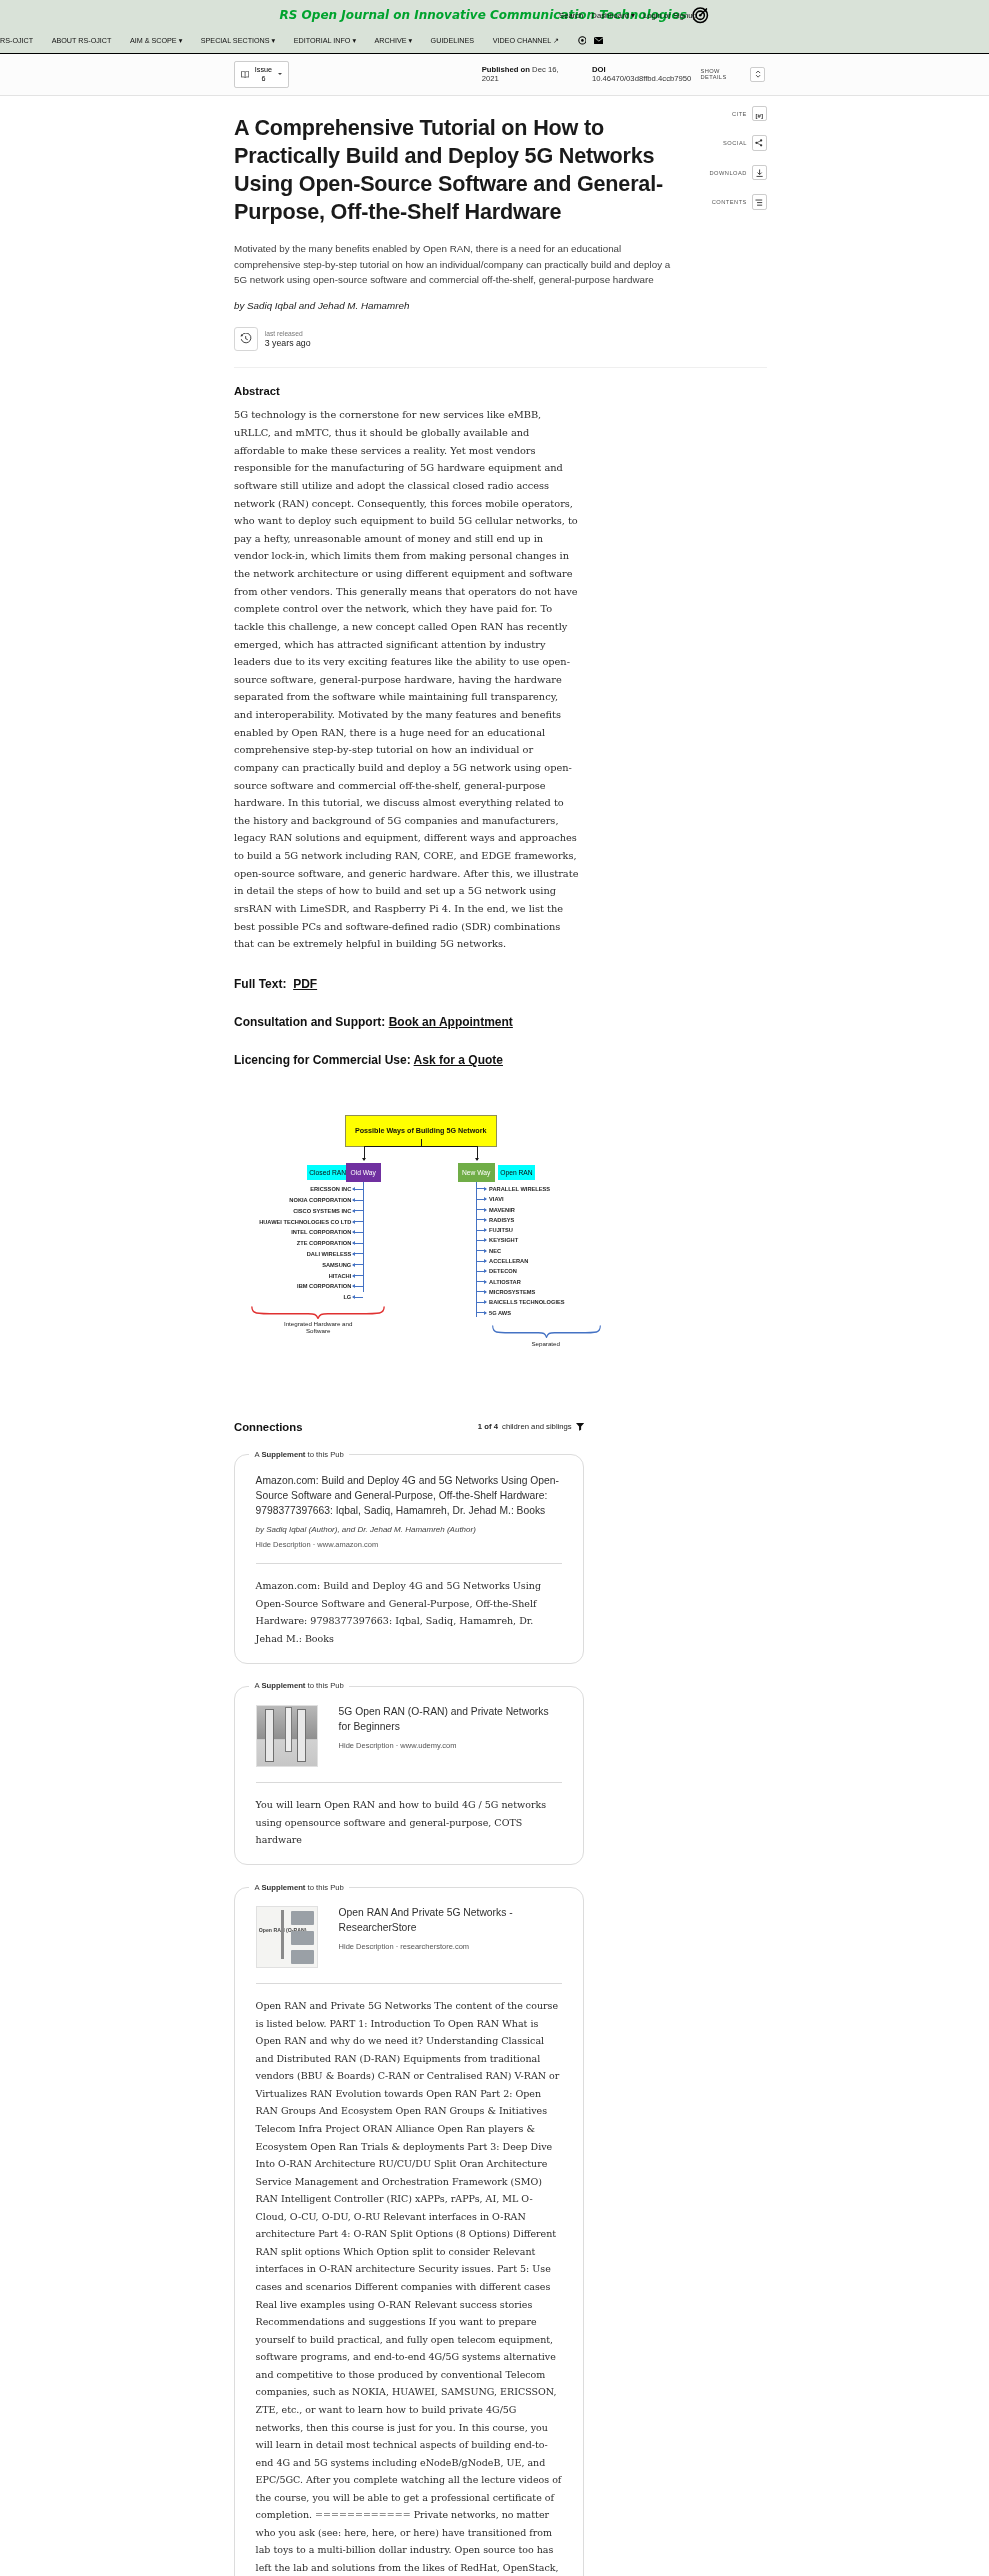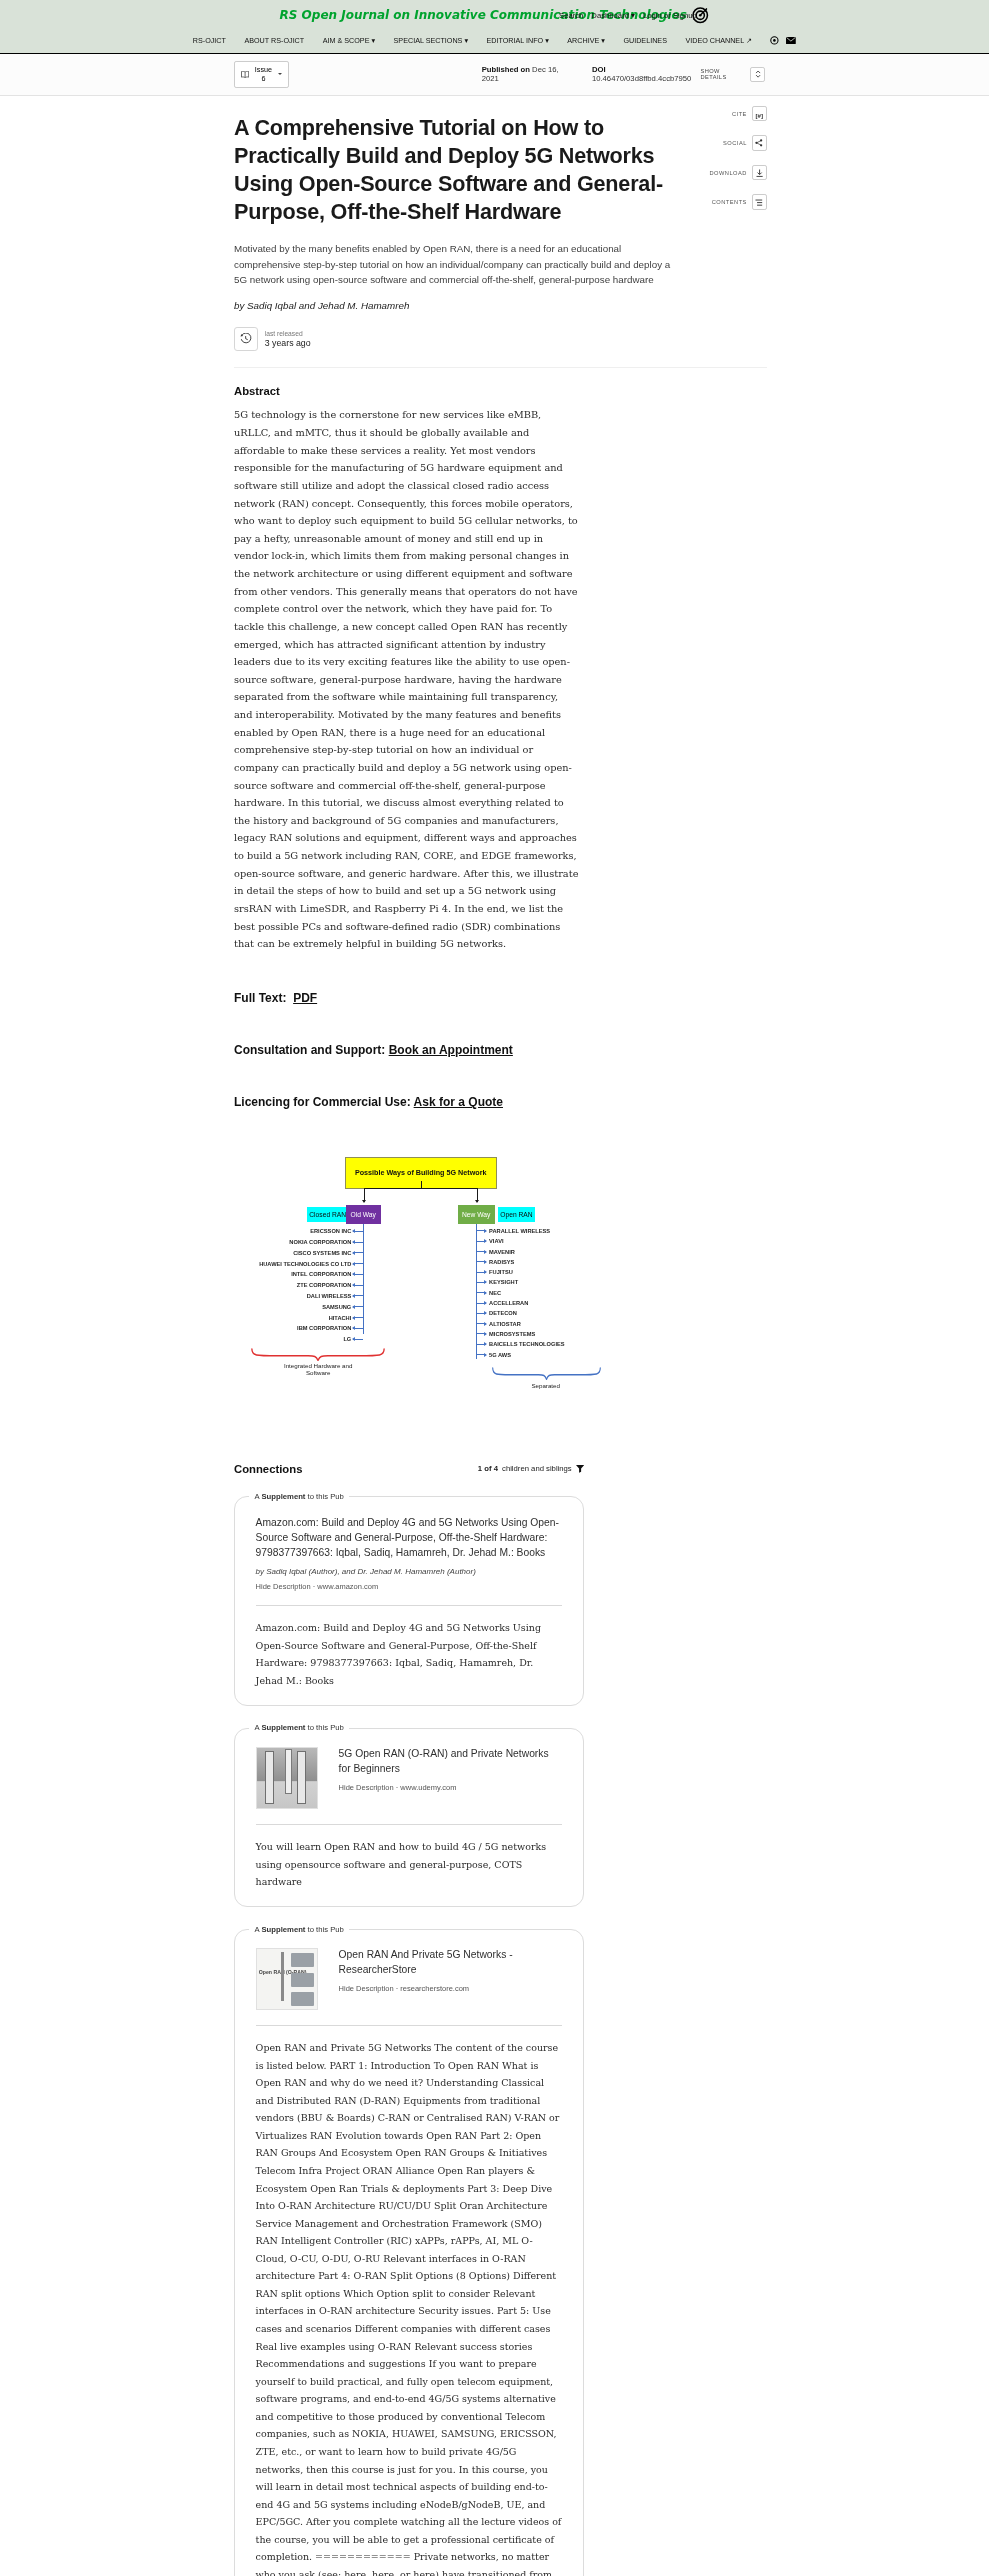--- a/index.html
+++ b/index.html
@@ -9,21 +9,21 @@
 
   
   .topbar { background:#d9e2d8; padding-top:6.2px; position:relative; }
   .journal-row { height:25px; text-align:center; position:relative; }
   .journal-link { display:inline-flex; align-items:center; gap:4.1px; text-decoration:none; }
   .journal-title { color:#00a32e; font-family:"DejaVu Sans",sans-serif; font-weight:bold;
                    font-style:italic; font-size:12px; }
   .utility-nav { position:absolute; top:5.2px; left:559px; display:flex; gap:8px;
                  font-size:7.7px; color:#111; align-items:center; }
   .utility-nav span { cursor:pointer; }
-  .main-nav { display:flex; justify-content:center; align-items:center; gap:18.5px;
+  .main-nav { display:flex; align-items:center; gap:18.5px;
               padding:5.2px 0 7.2px; font-size:7.2px; color:#111; }
   .main-nav .nav-item { cursor:pointer; white-space:nowrap; }
   .nav-icons { display:flex; gap:7.2px; align-items:center; }
   .black-rule { height:1.5px; background:#000; }
 
   
   .meta-bar { background:#fcfcfc; border-bottom:0.5px solid #e3e3e3; }
   .meta-inner { width:531px; margin-left:234px; display:flex; align-items:center;
                 padding:6.7px 0; }
   .issue-btn { display:inline-flex; align-items:center; gap:3.6px; border:0.5px solid #ccc;
@@ -56,21 +56,21 @@
   .action-row { display:flex; align-items:center; justify-content:flex-end; gap:4.6px; }
   .action-label { font-size:5.7px; letter-spacing:0.5px; color:#555; }
   .icon-cite::before { content:"[#]"; font-size:6.2px; color:#333; font-weight:bold; }
 
   
   .content-col { width:345px; margin-left:234px; }
   .abstract-heading { margin-top:17.5px; font-size:11.3px; font-weight:bold; color:#111; }
   .serif { font-family:"DejaVu Serif", serif; }
   .abstract-body { margin-top:9.3px; font-size:9.8px; line-height:1.8; color:#2b2b2b; }
   .keywords { margin-top:17.5px; font-size:9.8px; line-height:1.8; color:#2b2b2b; }
-  .resource-line { margin-top:38px; font-size:12px; font-weight:bold; color:#111; }
+  .resource-line { margin-top:24px; font-size:12px; font-weight:bold; color:#111; }
   .resource-line a { color:#111; text-decoration:underline; cursor:pointer; }
 
   
   .diagram { position:relative; width:361px; height:260px; margin:35px 0 0 7.7px;
              font-family:"Liberation Sans",sans-serif; }
   .dg-root { position:absolute; left:103px; top:13px; width:152px; height:32px; background:#ffff00;
              border:0.5px solid #8f8f55; display:flex; align-items:center; justify-content:center;
              font-size:7.2px; font-weight:bold; color:#111; }
   .dg-line { position:absolute; background:#1a1a1a; }
   .dg-stem { left:179px; top:37px; width:1px; height:7.7px; }

